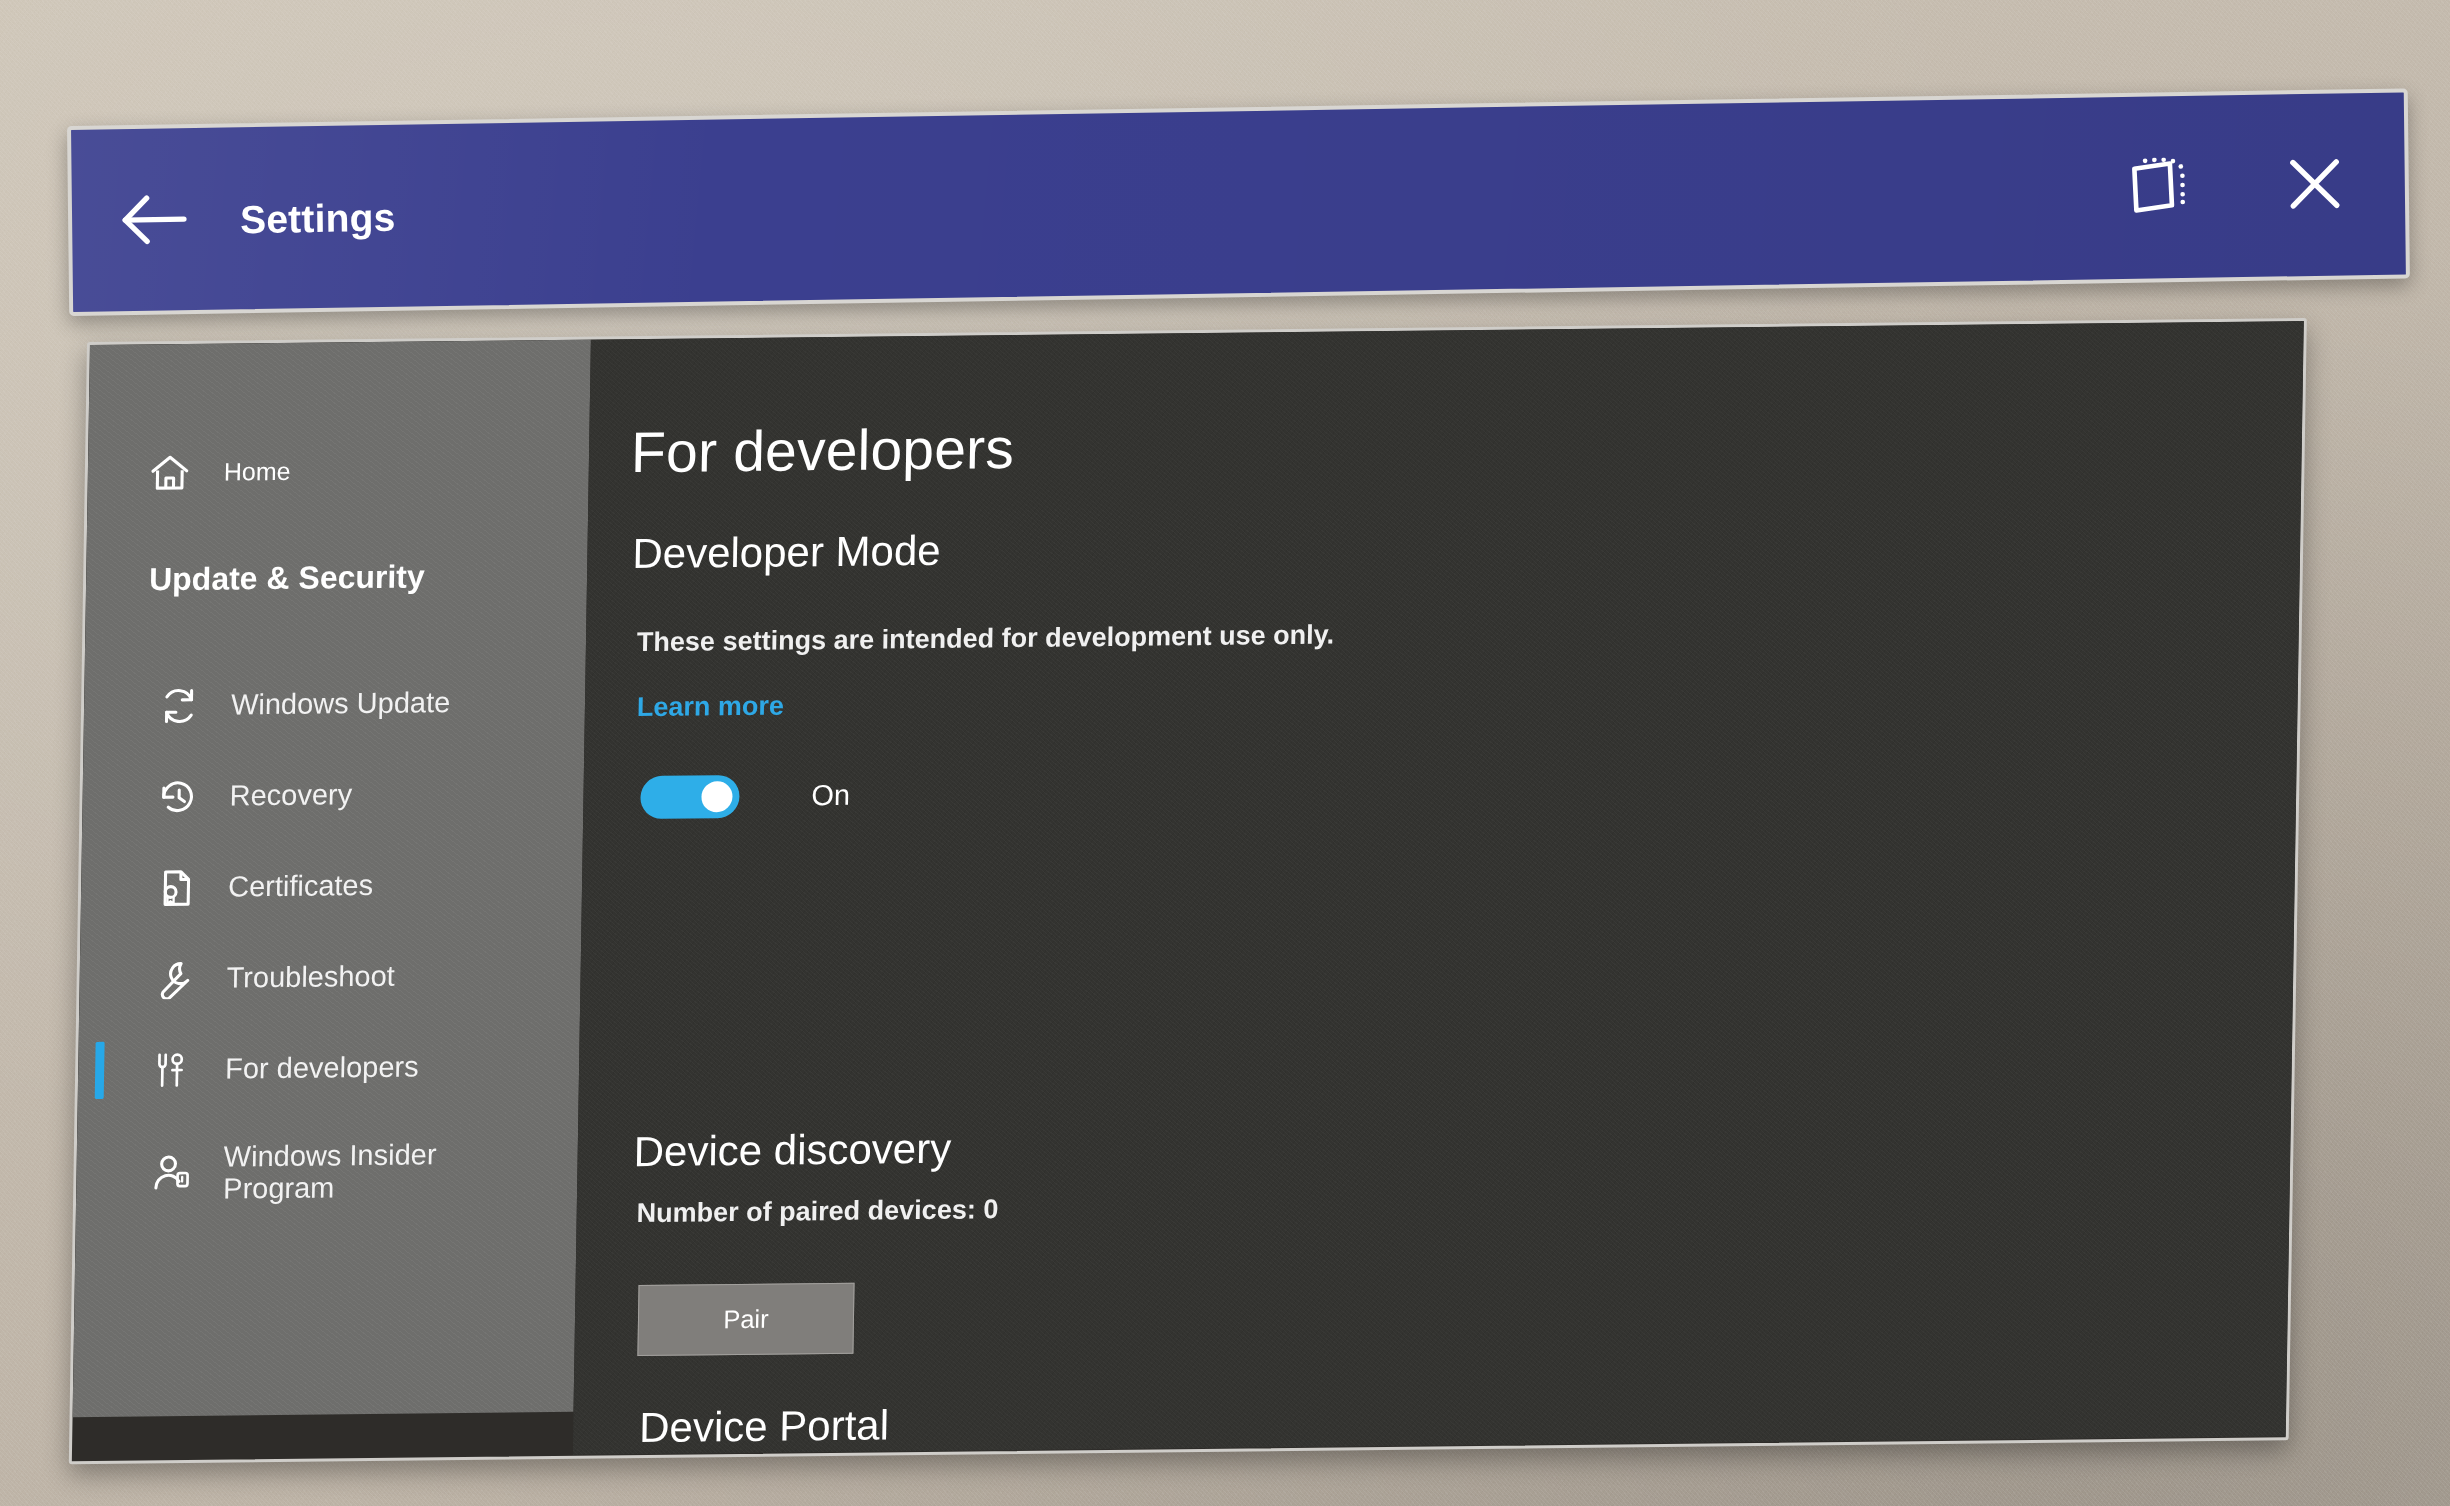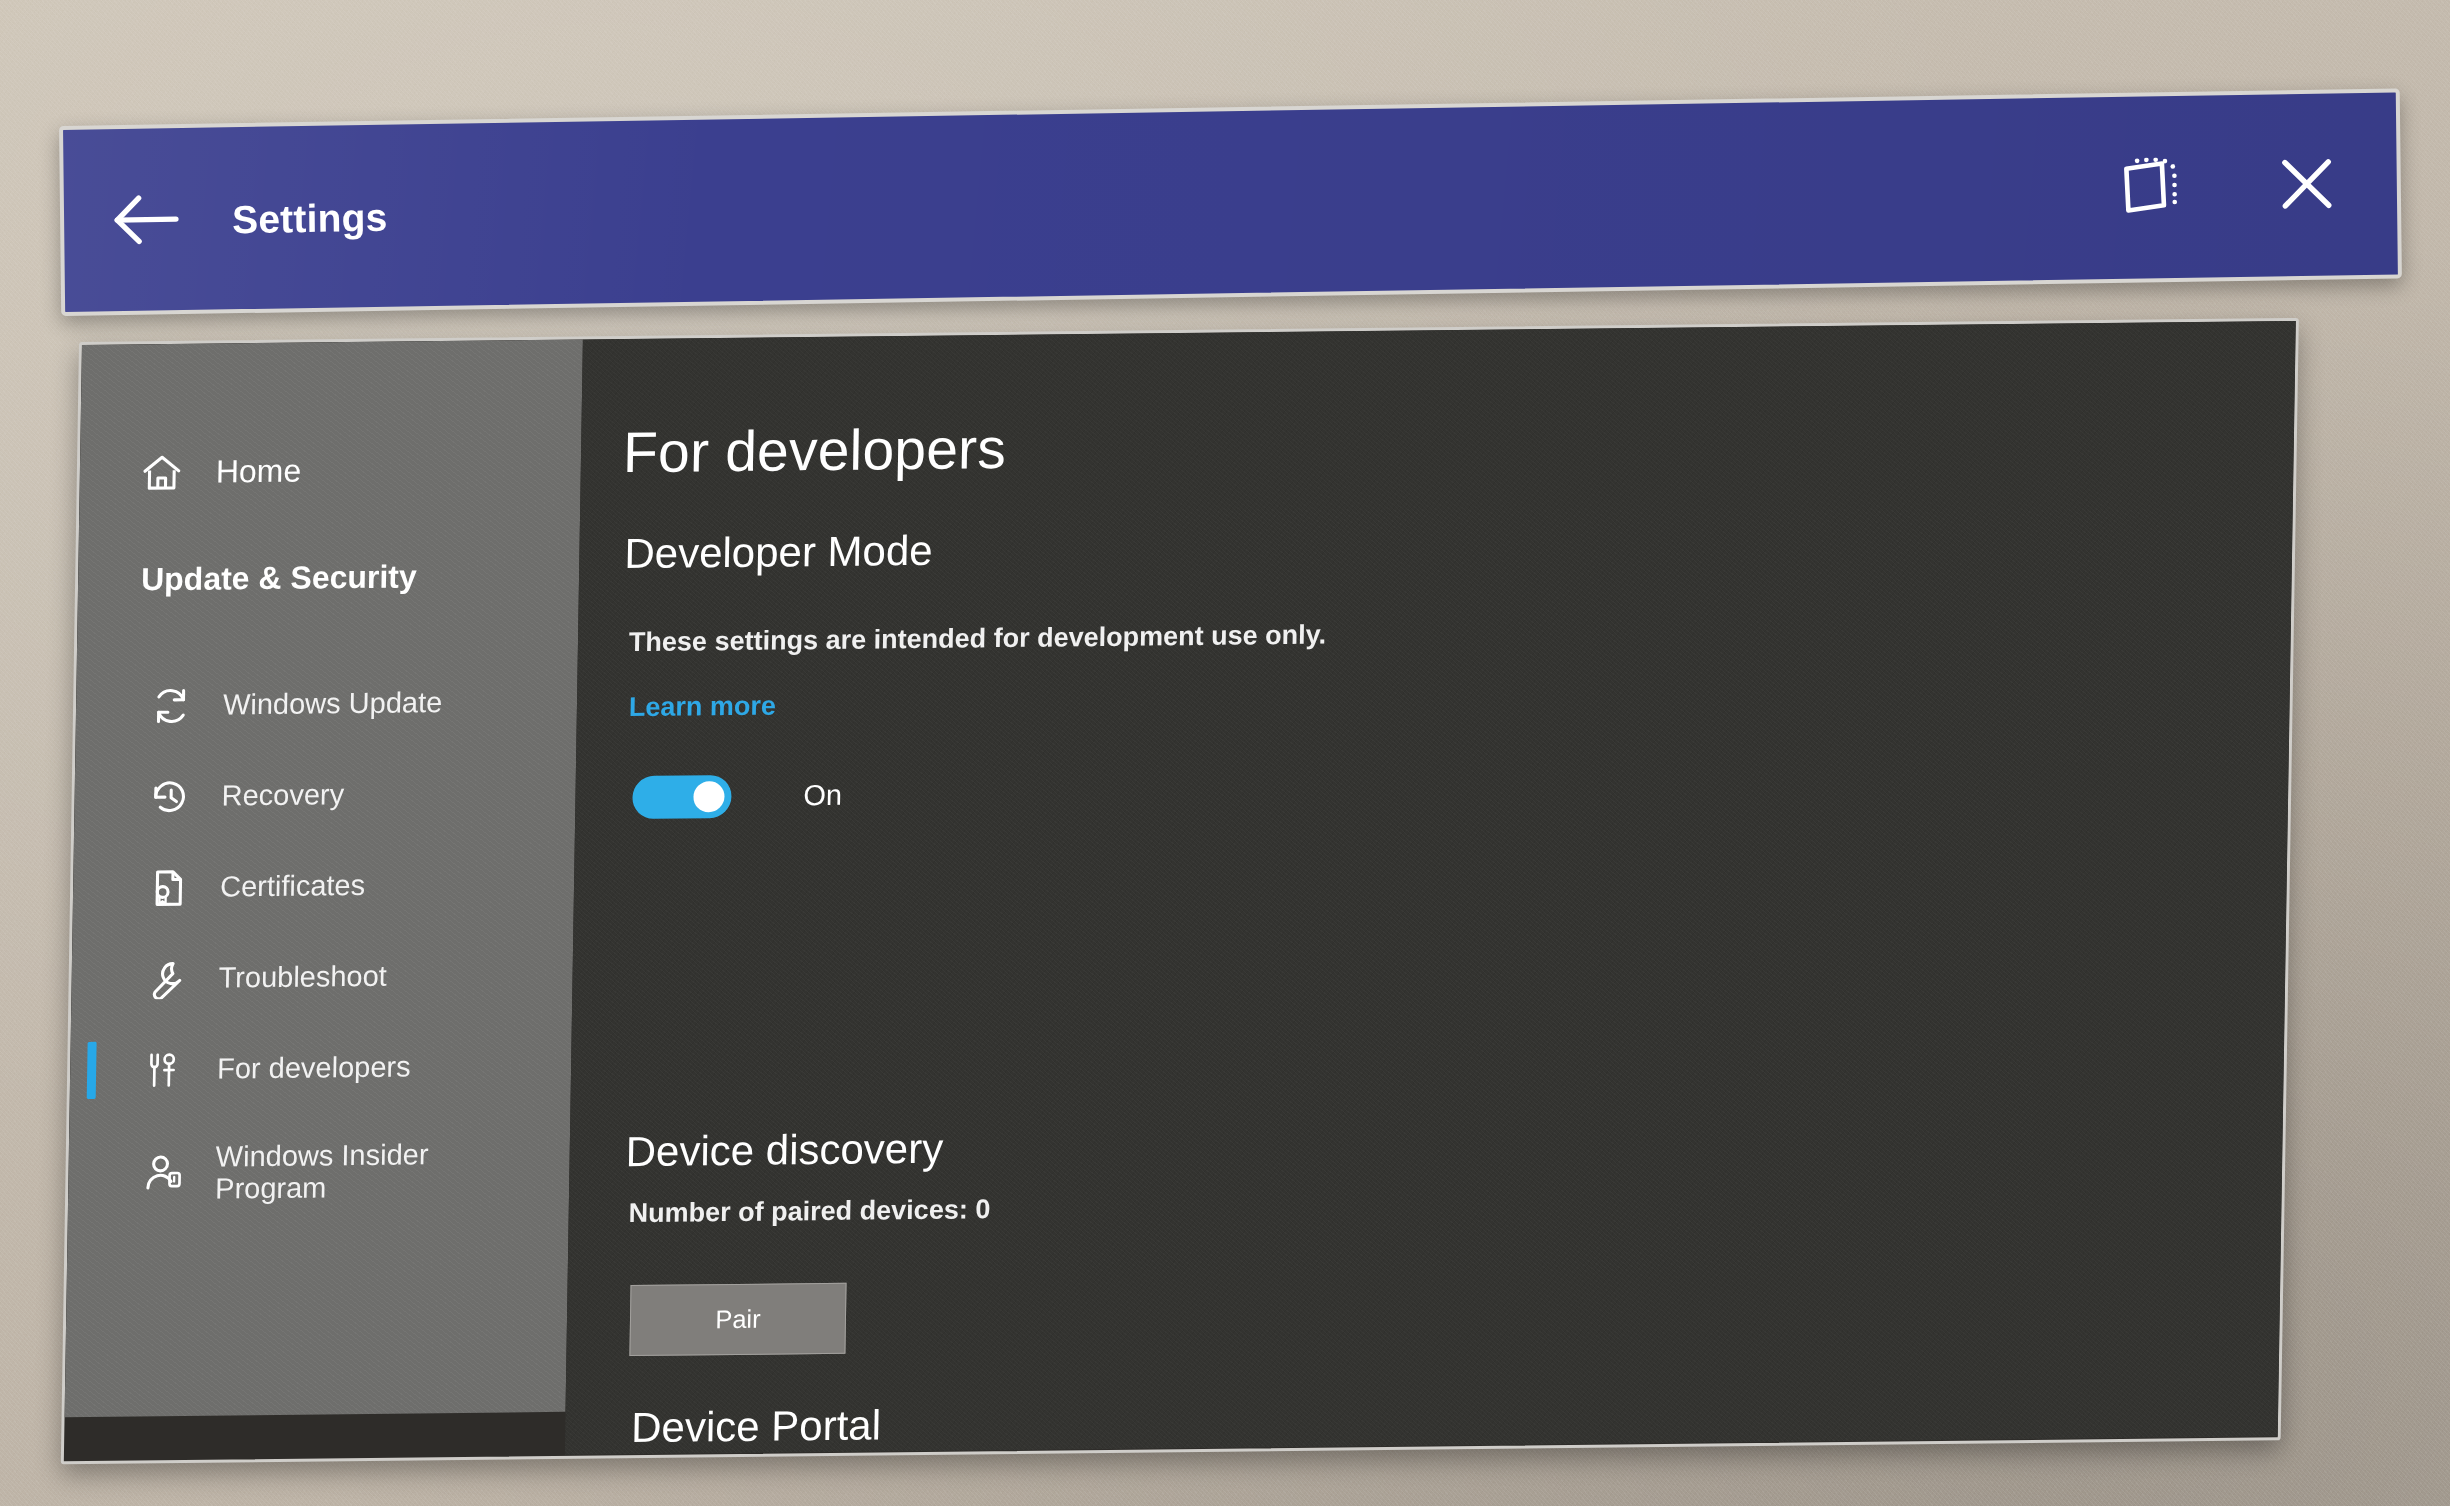--- a/index.html
+++ b/index.html
@@ -24,21 +24,21 @@
     background-image:
       repeating-linear-gradient(47deg, rgba(255,255,255,.30) 0px, rgba(255,255,255,.30) 0.8px, rgba(0,0,0,0) 0.8px, rgba(0,0,0,0) 3.1px),
       repeating-linear-gradient(123deg, rgba(0,0,0,.16) 0px, rgba(0,0,0,.16) 0.8px, rgba(0,0,0,0) 0.8px, rgba(0,0,0,0) 3.9px),
       repeating-linear-gradient(11deg, rgba(0,0,0,.08) 0px, rgba(0,0,0,.08) 0.8px, rgba(255,255,255,0) 0.8px, rgba(255,255,255,0) 5.4px);
     mix-blend-mode: overlay;
   }
 
   
   #holo {
     position: absolute;
-    left: 8px; top: 0;
+    left: 16px; top: 0;
     width: 2014px; height: 1507px;
   }
 
   
   #titlebar-wrap{
     position:absolute;
     left: 51px; top: 126px;
     width: 2341px; height: 190px;
     transform: rotate(-0.92deg) skewX(-0.25deg);
     transform-origin: 0 0;
@@ -144,21 +144,21 @@
   .nav-item.selected .sel-bar{
     position:absolute; left: 17px; top: 17px;
     width: 8.5px; height: 57px;
     background: #27a8e8;
     border-radius: 1.5px;
   }
   .nav-item .sel-bar{ display:none; }
   .nav-item.selected .sel-bar{ display:block; }
   .nav-item.selected .lbl{ font-weight:400; }
 
-  .home-label{ color:#ffffff; font-size: 32px; font-weight: 400; }
+  .home-label{ color:#ffffff; font-size: 25px; font-weight: 400; }
 
   
   #content{
     flex: 1 1 auto;
     position:relative;
     background:#333330;
     height: 1115px;
   }
   #content .grain{
     position:absolute; inset:0;

